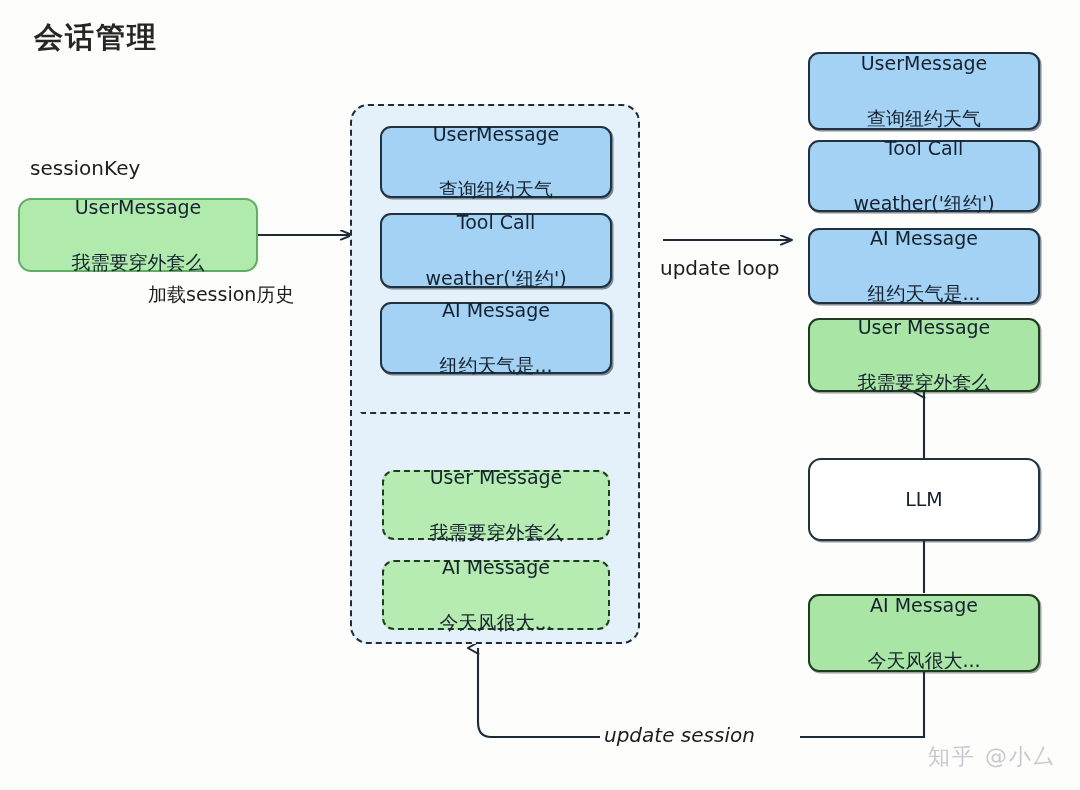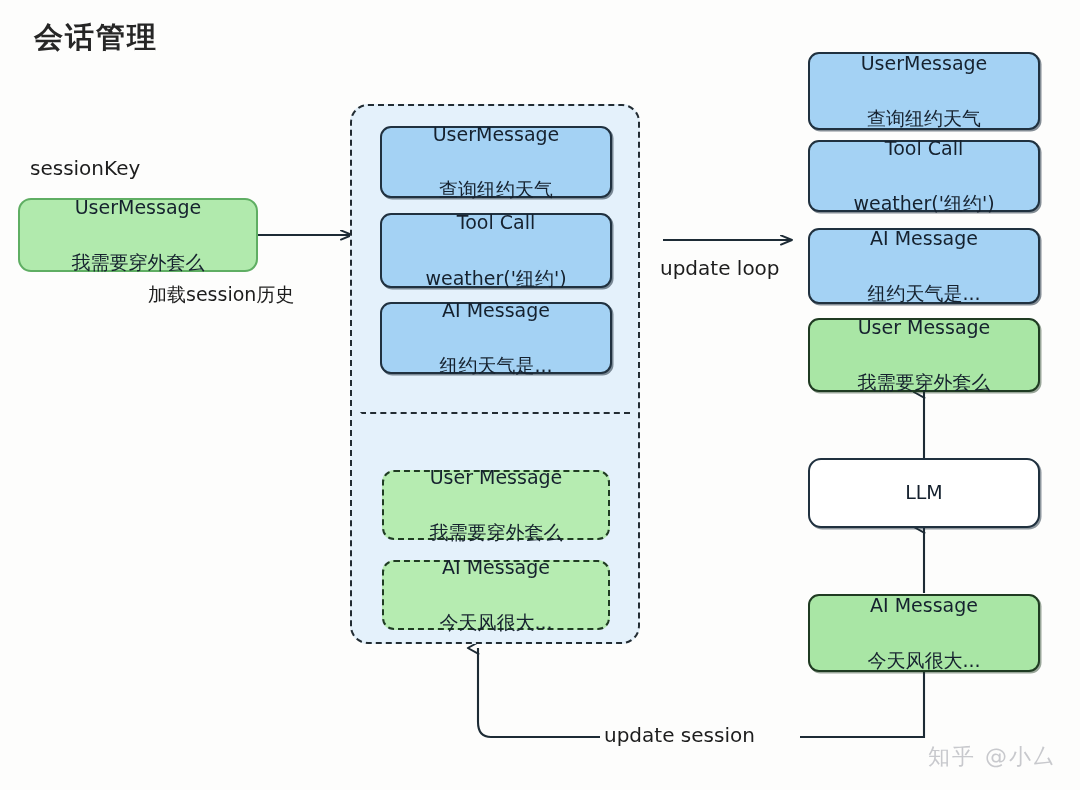--- a/index.html
+++ b/index.html
@@ -190,25 +190,25 @@
     <span class="l2">weather('纽约')</span>
   </div>
   <div class="box blue" style="left:808px; top:228px; width:232px; height:76px;">
     <span class="l1">AI Message</span>
     <span class="l2">纽约天气是...</span>
   </div>
   <div class="box green" style="left:808px; top:318px; width:232px; height:74px;">
     <span class="l1">User Message</span>
     <span class="l2">我需要穿外套么</span>
   </div>
-  <div class="box plain" style="left:808px; top:458px; width:232px; height:70px;">
+  <div class="box plain" style="left:808px; top:458px; width:232px; height:83px;">
     <span class="l1">LLM</span>
   </div>
   <div class="box green" style="left:808px; top:594px; width:232px; height:78px;">
     <span class="l1">AI Message</span>
     <span class="l2">今天风很大...</span>
   </div>
 
-  <div class="label" style="left:604px; top:723px;">update session</div>
+  <div class="label" style="left:604px; top:723px;font-style:italic;">update session</div>
 
   <div id="watermark">知乎 @小厶</div>
 
 </div>
 
 </body></html>

